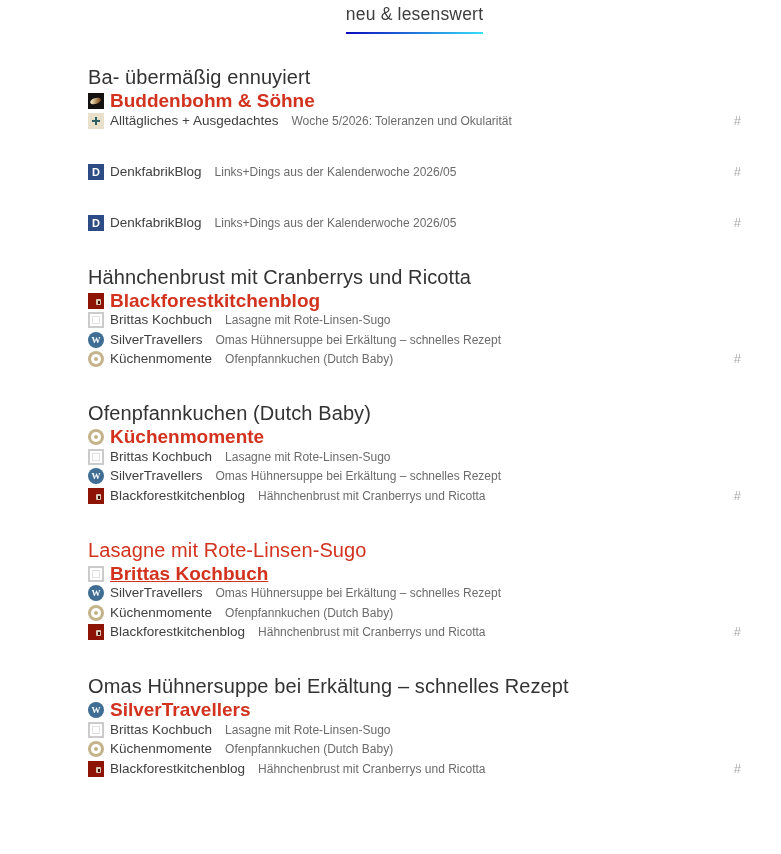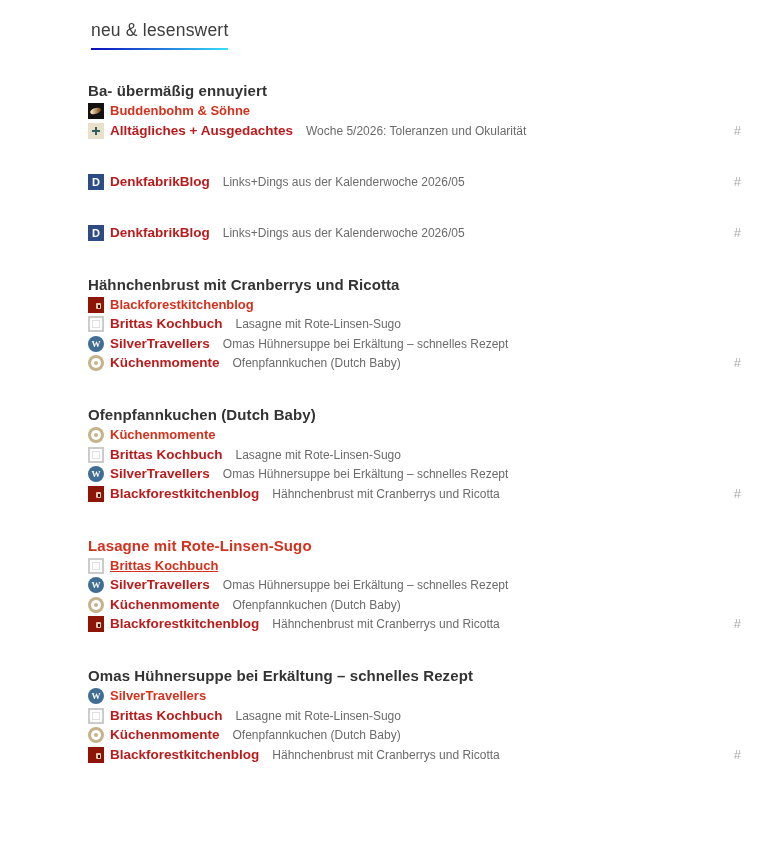--- a/index.html
+++ b/index.html
@@ -4,46 +4,46 @@
 <style>
   html, body { margin:0; padding:0; background:#ffffff; }
   body {
     width:781px; height:854px; overflow:hidden;
     font-family:"Liberation Sans","DejaVu Sans",sans-serif;
     -webkit-font-smoothing:antialiased;
   }
   .container { margin-left:88px; width:653px; }
 
   
-  .masthead { text-align:left; padding-top:20px; }
+  .masthead { text-align:center; padding-top:4px; }
   .masthead .site-title {
     display:inline-block; font-size:17.5px; color:#3d3d3d; letter-spacing:.2px;
     padding:0 3px;
   }
   .masthead .site-title::after {
     content:""; display:block; height:2px; margin-top:7px;
     background:linear-gradient(to right,#0b0bbd,#38dff8);
   }
 
   
   .sections { margin-top:32px; }
   .entry { position:relative; margin-bottom:35px; }
   .title {
-    margin:0 0 4px 0; font-size:15px; font-weight:bold; color:#333;
+    margin:0 0 4px 0; font-size:20px; font-weight:normal; color:#333;
     letter-spacing:.1px; cursor:pointer;
   }
   .title.hot { color:#d2321e; }
 
   .row { display:flex; align-items:center; margin-top:3.5px; line-height:16px; }
   .src-label {
-    margin-left:6px; font-size:13px; font-weight:bold; color:#d2321e; cursor:pointer;
+    margin-left:6px; font-size:19px; font-weight:bold; color:#d2321e; cursor:pointer;
   }
   .src-label.underlined { text-decoration:underline; }
   .blog-label {
-    margin-left:6px; font-size:13.5px; font-weight:bold; color:#b91c1c; cursor:pointer;
+    margin-left:6px; font-size:13.5px; font-weight:normal; color:#404040; cursor:pointer;
   }
   .post-label { margin-left:13px; font-size:12px; color:#6b6b6b; cursor:pointer; }
 
   .hash {
     position:absolute; right:0; bottom:1px; font-size:13px; color:#ababab;
     text-decoration:none; cursor:pointer;
   }
 
   
   .fav { width:16px; height:16px; flex:none; position:relative; display:inline-block; box-sizing:border-box; }

